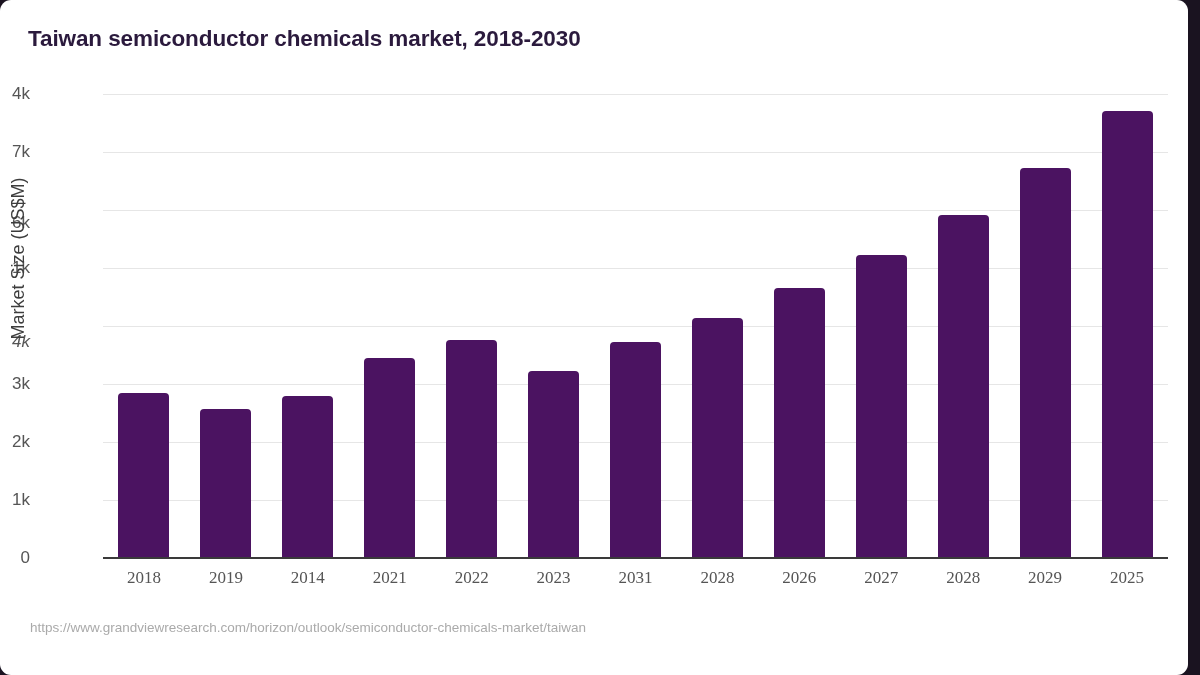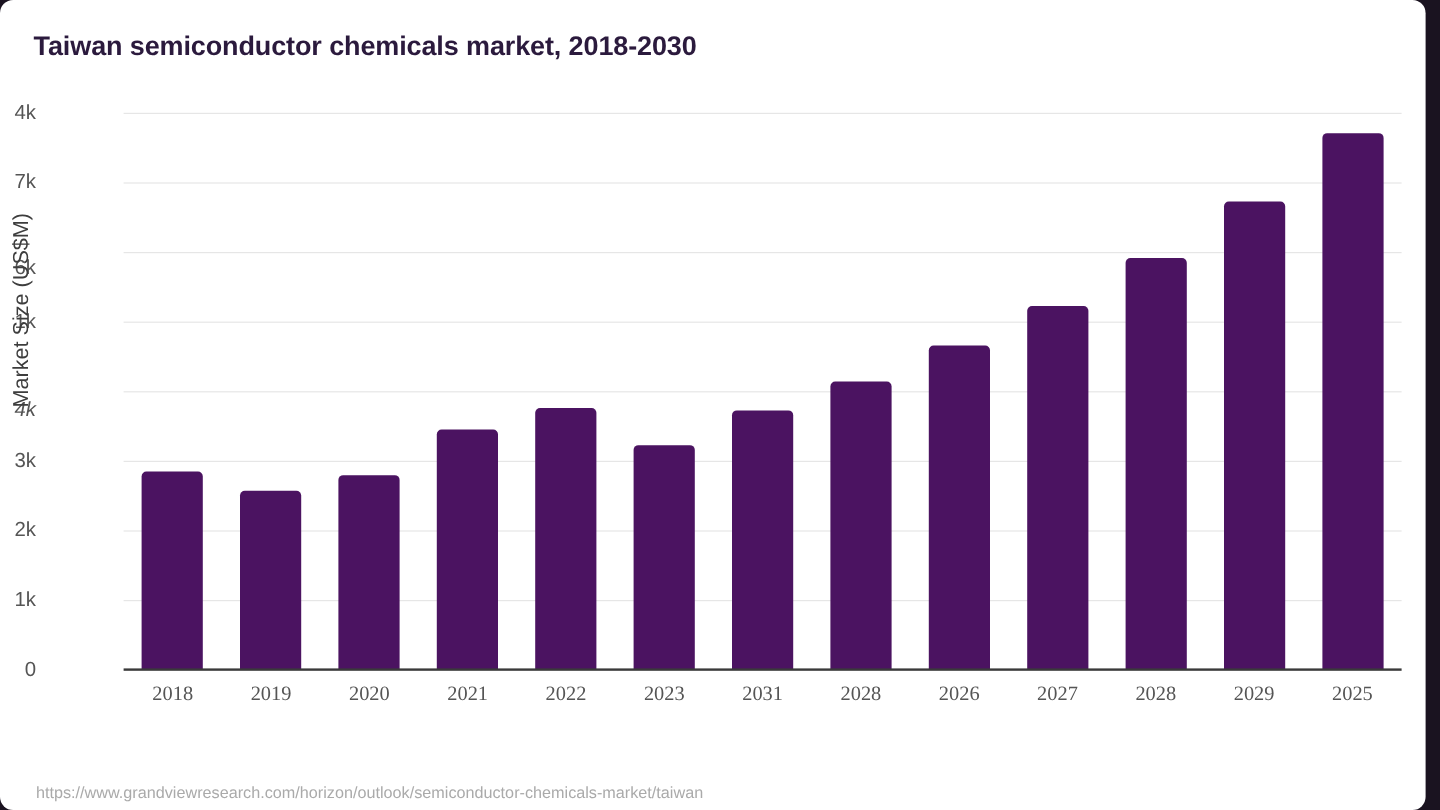--- a/index.html
+++ b/index.html
@@ -124,21 +124,21 @@
     font-family: Liberation Serif, serif;
   }
   .xtick-label {
     font-size: 17px;
     color: #555555;
   }
   
   .source-url {
     position: absolute;
     left: 30px;
-    top: 653px;
+    top: 620px;
     font-size: 13.5px;
     color: #aaaaaa;
     white-space: nowrap;
   }
 </style>
 </head>
 <body>
 
 <div class="canvas">
 
@@ -211,21 +211,21 @@
       <div class="bar-slot">
         <div class="bar" title="2030: 7700" style="height: 446.6px; background: rgb(75, 19, 97);"></div>
       </div>
     </div>
 
   <div class="axis-baseline"></div>
 
   <div class="xtick-labels">
       <div class="xtick-slot"><span class="xtick-label">2018</span></div>
       <div class="xtick-slot"><span class="xtick-label">2019</span></div>
-      <div class="xtick-slot"><span class="xtick-label">2020</span></div>
+      <div class="xtick-slot"><span class="xtick-label">2014</span></div>
       <div class="xtick-slot"><span class="xtick-label">2021</span></div>
       <div class="xtick-slot"><span class="xtick-label">2022</span></div>
       <div class="xtick-slot"><span class="xtick-label">2023</span></div>
       <div class="xtick-slot"><span class="xtick-label">2031</span></div>
       <div class="xtick-slot"><span class="xtick-label">2028</span></div>
       <div class="xtick-slot"><span class="xtick-label">2026</span></div>
       <div class="xtick-slot"><span class="xtick-label">2027</span></div>
       <div class="xtick-slot"><span class="xtick-label">2028</span></div>
       <div class="xtick-slot"><span class="xtick-label">2029</span></div>
       <div class="xtick-slot"><span class="xtick-label">2025</span></div>

